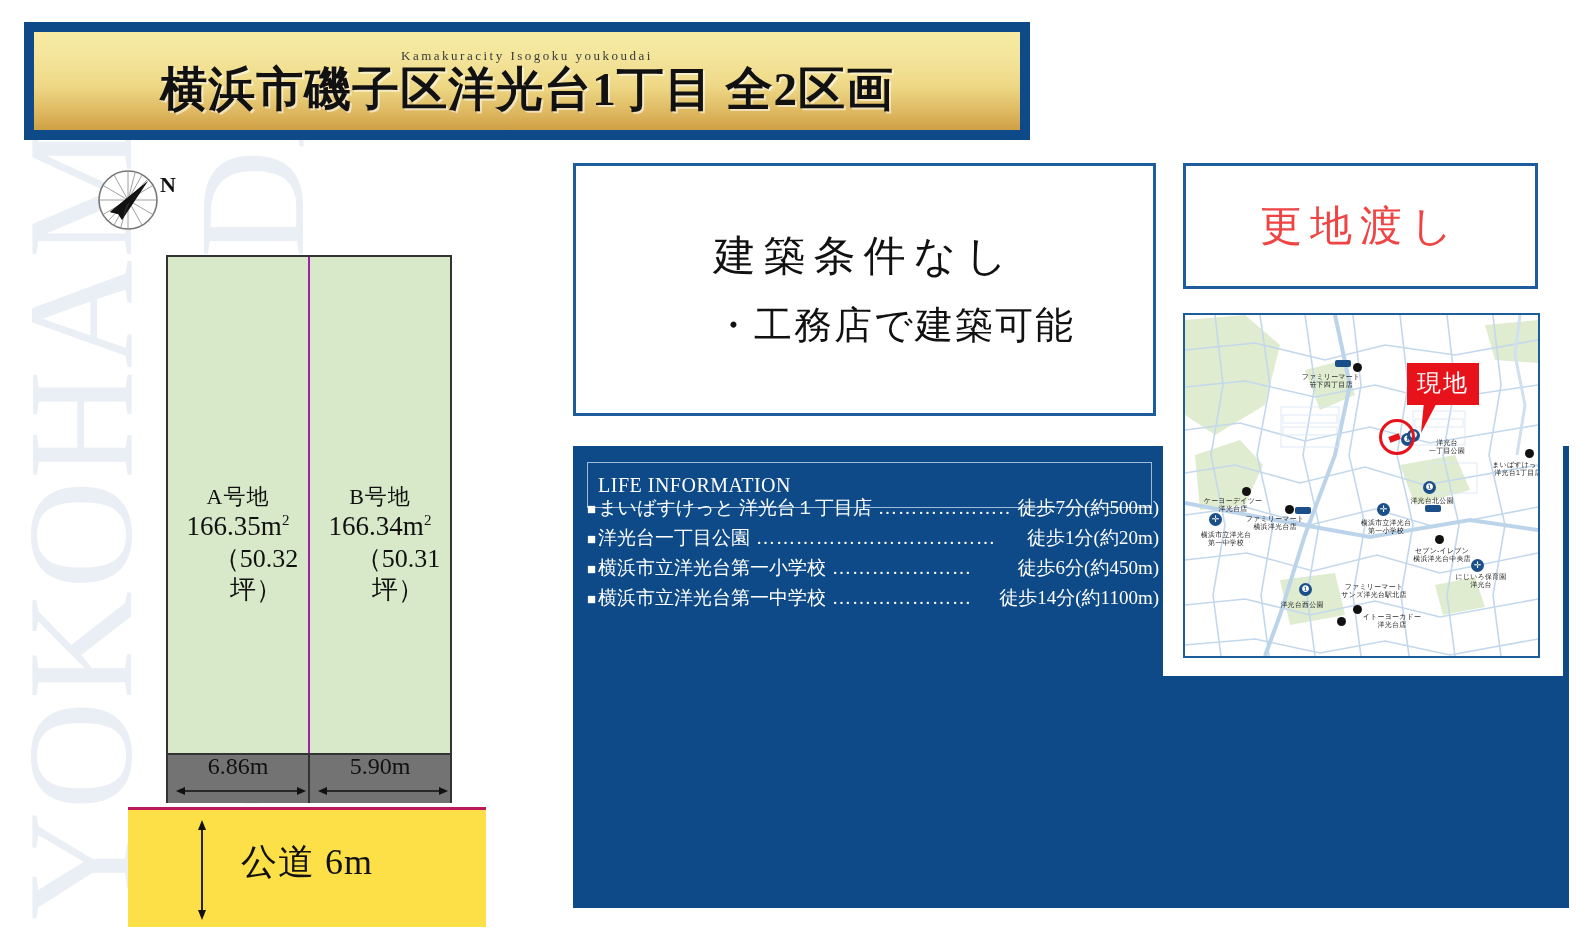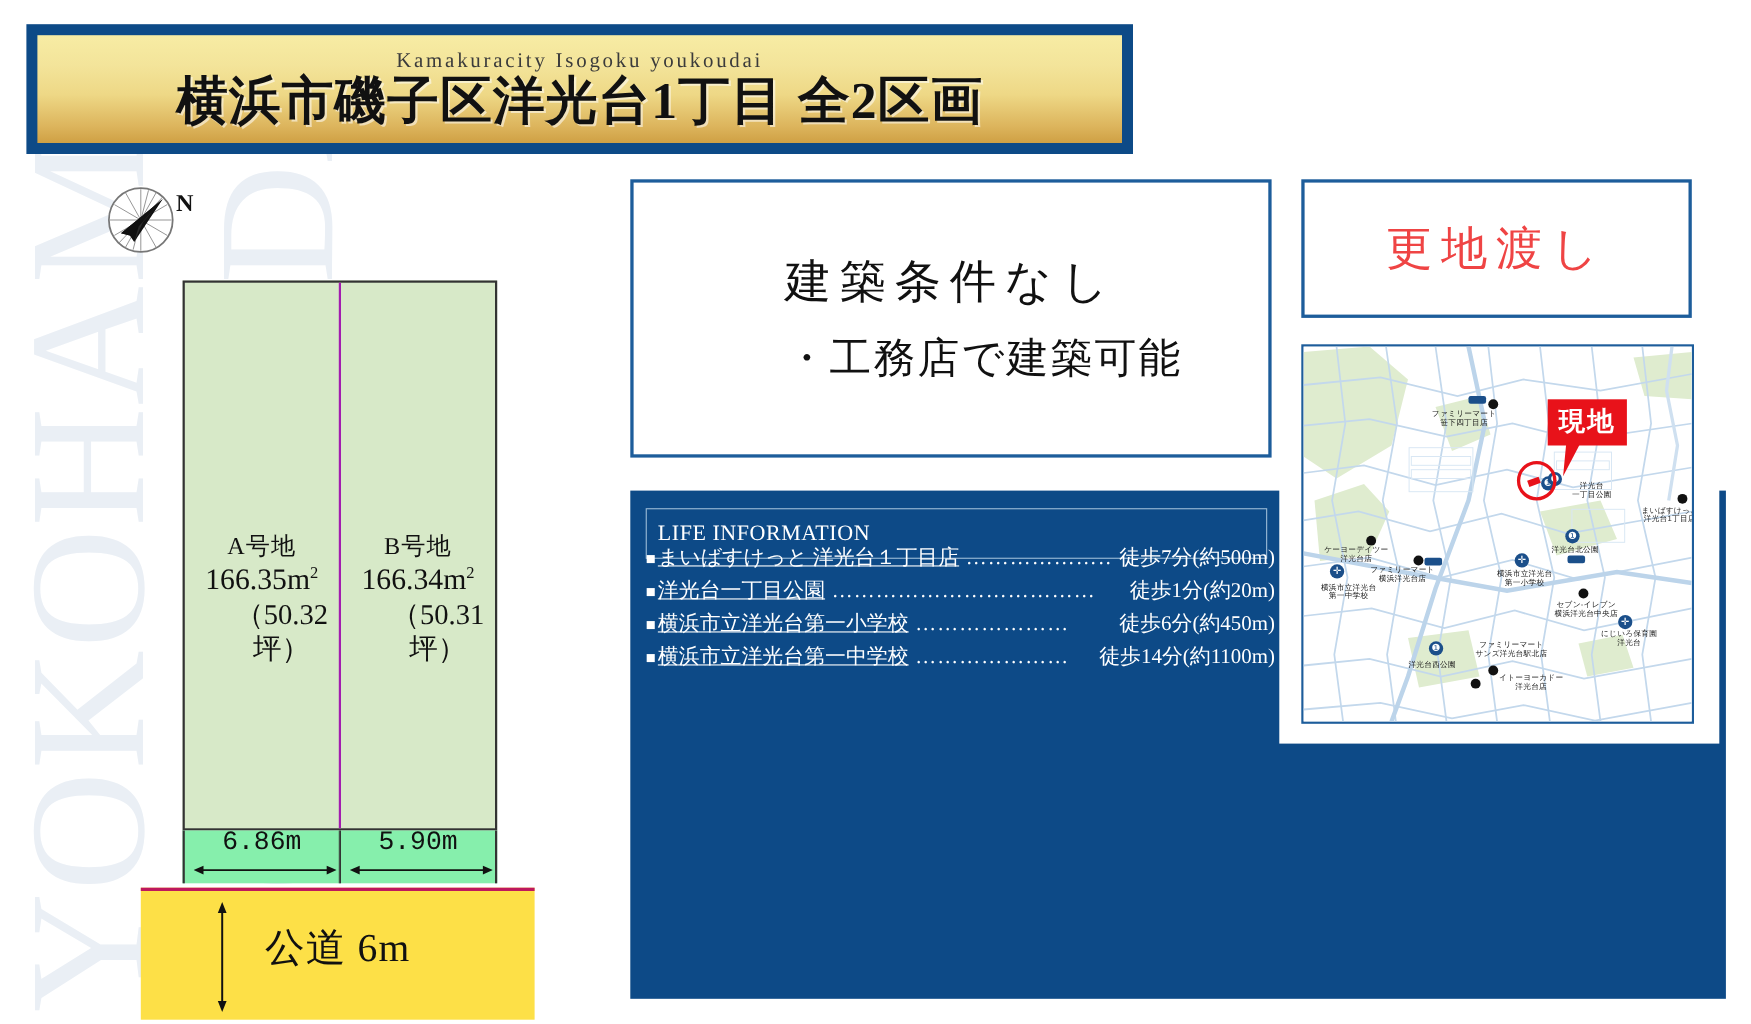--- a/index.html
+++ b/index.html
@@ -25,21 +25,21 @@
     position:absolute;left:24px;top:22px;width:1006px;height:118px;
     background:#0d4a87;padding:0;box-sizing:border-box;z-index:3;
   }
   .banner-inner{
     position:absolute;left:10px;top:10px;right:10px;bottom:10px;
     background:linear-gradient(180deg,#f7eca4 0%,#f3e49a 28%,#eed886 55%,#dcb45c 85%,#cfa044 100%);
     display:flex;flex-direction:column;align-items:center;justify-content:center;
   }
   .banner-sub{
     font-family:"Liberation Serif",serif;
-    font-size:19px;letter-spacing:2.5px;color:#3b3b3b;margin-bottom:1px;
+    font-size:13px;letter-spacing:2.5px;color:#3b3b3b;margin-bottom:1px;
   }
   .banner-title{
     font-family:"Liberation Serif","DejaVu Serif",serif;
     font-size:47px;font-weight:700;color:#111;letter-spacing:1px;
     text-shadow:2px 2px 0 rgba(255,255,255,.55);
     white-space:nowrap;line-height:1.05;
   }
 
   
   .compass{position:absolute;left:96px;top:168px;width:86px;height:70px;z-index:4;}
@@ -56,21 +56,21 @@
   .lot + .lot{border-left:2px solid #a21caf;}
   .lot-text{
     position:absolute;left:0;right:0;bottom:148px;text-align:center;color:#111;
   }
   .lot-name{font-size:22px;line-height:1.25;letter-spacing:1px;}
   .lot-area{font-size:27px;line-height:1.2;}
   .lot-area sup{font-size:15px;vertical-align:super;}
   .lot-tsubo{font-size:26px;line-height:1.2;padding-left:36px;}
 
   .dims{position:absolute;left:46px;top:500px;width:286px;height:48px;display:flex;}
-  .dim{position:relative;flex:1;background:#86efac;border-left:2px solid #333;border-right:2px solid #333;box-sizing:border-box;font-family:Liberation Mono, monospace;}
+  .dim{position:relative;flex:1;background:#737373;border-left:2px solid #333;border-right:2px solid #333;box-sizing:border-box;}
   .dim:first-child{border-right:1px solid #333;}
   .dim:last-child{border-left:1px solid #333;}
   .dim-label{position:absolute;left:0;right:0;top:-2px;text-align:center;font-size:24px;color:#111;}
   .dim-arrow{position:absolute;left:8px;right:8px;bottom:7px;height:10px;}
 
   .road{
     position:absolute;left:8px;top:552px;width:358px;height:120px;
     background:#fde047;border-top:3px solid #be185d;box-sizing:border-box;
   }
   .road-label{
@@ -110,21 +110,21 @@
   .life-head span{
     color:#fff;font-size:20px;letter-spacing:.5px;padding-left:10px;
     font-family:"Liberation Serif",serif;
   }
   .life-list{position:absolute;left:14px;top:52px;width:572px;}
   .life-row{
     display:flex;align-items:baseline;color:#fff;font-size:19px;
     line-height:1.0;margin-bottom:11px;white-space:nowrap;
   }
   .life-bullet{font-size:15px;margin-right:2px;}
-  .life-name{flex:0 0 auto;text-decoration:underline;}
+  .life-name{flex:0 0 auto;}
   .life-dots{
     flex:1 1 auto;overflow:hidden;margin:0 6px;color:#fff;
     font-size:19px;letter-spacing:1px;
   }
   .life-val{flex:0 0 auto;font-size:19px;}
 
   
   .map-card{
     position:absolute;left:1163px;top:294px;width:400px;height:382px;
     background:#fff;z-index:3;
@@ -371,18 +371,18 @@
     <div class="poi" style="left:252px;top:258px;width:88px;">にじいろ保育園<br>洋光台</div>
     <div class="poi" style="left:78px;top:286px;width:78px;">洋光台西公園</div>
     <div class="poi" style="left:136px;top:268px;width:106px;">ファミリーマート<br>サンズ洋光台駅北店</div>
     <div class="poi" style="left:160px;top:298px;width:94px;">イトーヨーカドー<br>洋光台店</div>
     <div class="poi" style="left:228px;top:124px;width:68px;">洋光台<br>一丁目公園</div>
     <div class="poi" style="left:292px;top:146px;width:82px;">まいばすけっと<br>洋光台1丁目店</div>
 
     <svg style="position:absolute;left:212px;top:76px;width:60px;height:60px;z-index:5;" viewBox="0 0 60 60">
       <polygon points="28,0 46,0 24,42" fill="#e8121a"></polygon>
     </svg>
-    <div class="genchi" style="left:222px;top:48px;font-weight:bold;">現地</div>
+    <div class="genchi" style="left:222px;top:48px;">現地</div>
     <div class="genchi-circle" style="left:194px;top:104px;"></div>
     <div class="genchi-mark" style="left:204px;top:120px;"></div>
     <div class="icon-badge" style="left:222px;top:114px;background:#1b4f8a;">❶</div>
   </div>
 </div>
 
 </body></html>

